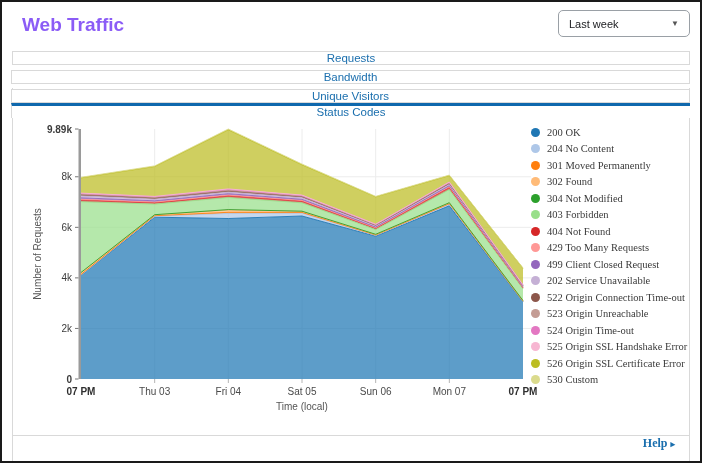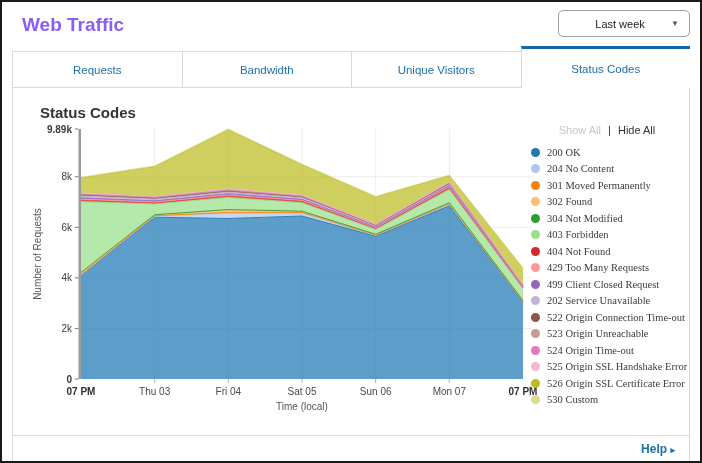--- a/index.html
+++ b/index.html
@@ -10,27 +10,27 @@
     width:702px; height:463px; border:2px solid #1a1a1a; background:#fff;
     position:relative; overflow:hidden;
   }
 
   
   .header { height:44px; position:relative; }
   .title { position:absolute; left:20px; top:12px; font-size:19px; font-weight:700; color:#8b5cf6; }
   .range-select {
     position:absolute; right:10px; top:8px; width:132px; height:27px;
     border:1px solid #9aa0a6; border-radius:5px; background:#fff;
-    display:flex; align-items:center; padding:0 10px; cursor:pointer;text-align:center;
+    display:flex; align-items:center; padding:0 10px; cursor:pointer;
   }
   .range-select .val { font-size:11px; color:#202124; flex:1; }
   .range-select .caret { font-size:8px; color:#555; }
 
   
-  .tabs { display:flex; height:42px; margin:0 10px; align-items:stretch; }
+  .tabs { display:flex; height:42px; margin:0 10px; align-items:stretch;flex-direction:column; }
   .tab {
     flex:1; display:flex; align-items:center; justify-content:center;
     background:#fff; color:#1b6fae; font-size:11.5px; cursor:pointer;
     border:1px solid #d9d9d9; margin-top:5px; margin-left:-1px;
   }
   .tab:first-child { margin-left:0; }
   .tab.active {
     margin-top:0; border-top:3px solid #0f68ad; border-bottom:none; border-right:none;
     position:relative; z-index:2;
   }
@@ -45,21 +45,21 @@
   .legend { position:absolute; right:6px; top:36px; width:152px; }
   .legend-controls { font-size:11px; text-align:center; margin-bottom:8px; white-space:nowrap; }
   .legend-controls .show-all { color:#c6c6c6; cursor:default; }
   .legend-controls .sep { color:#333; margin:0 4px; }
   .legend-controls .hide-all { color:#333; font-weight:500; cursor:pointer; }
   .legend-item { display:flex; align-items:center; height:16.5px; cursor:pointer;font-family:Liberation Serif, serif; }
   .legend-dot { width:9px; height:9px; border-radius:50%; flex:0 0 9px; margin-right:7px; }
   .legend-label { font-size:10.5px; color:#3a3a3a; white-space:nowrap; }
 
   
-  .footer { border-top:1px solid #d9d9d9; height:26px; display:flex; align-items:center; justify-content:flex-end; padding-right:14px; }
+  .footer { border-top:1px solid #d9d9d9; height:26px; display:flex; justify-content:flex-end; padding-right:14px;font-family:Liberation Serif, serif; }
   .help-link { color:#1b6fae; font-size:12px; font-weight:700; cursor:pointer; }
   .help-link .arrow { font-size:9px; }
 </style>
 </head>
 <body>
 
 <div class="frame">
 
   <div class="header">
     <div class="title">Web Traffic</div>
@@ -143,25 +143,20 @@
           <text x="123.66666666666667" y="277" text-anchor="middle" font-size="10px" fill="#4a4a4a" font-family="&quot;Liberation Sans&quot;, sans-serif">Thu 03</text>
           <text x="197.33333333333334" y="277" text-anchor="middle" font-size="10px" fill="#4a4a4a" font-family="&quot;Liberation Sans&quot;, sans-serif">Fri 04</text>
           <text x="271" y="277" text-anchor="middle" font-size="10px" fill="#4a4a4a" font-family="&quot;Liberation Sans&quot;, sans-serif">Sat 05</text>
           <text x="344.6666666666667" y="277" text-anchor="middle" font-size="10px" fill="#4a4a4a" font-family="&quot;Liberation Sans&quot;, sans-serif">Sun 06</text>
           <text x="418.3333333333333" y="277" text-anchor="middle" font-size="10px" fill="#4a4a4a" font-family="&quot;Liberation Sans&quot;, sans-serif">Mon 07</text>
           <text x="492" y="277" text-anchor="middle" font-size="10px" fill="#2f2f2f" font-family="&quot;Liberation Sans&quot;, sans-serif" font-weight="700">07 PM</text>
           <text x="271" y="292" text-anchor="middle" font-size="10px" fill="#555" font-family="&quot;Liberation Sans&quot;, sans-serif">Time (local)</text>
           <text x="10" y="136" text-anchor="middle" font-size="10px" fill="#555" font-family="&quot;Liberation Sans&quot;, sans-serif" transform="rotate(-90 10 136)">Number of Requests</text>
         </svg>
       <div class="legend">
-        <div class="legend-controls">
-          <span class="show-all">Show All</span>
-          <span class="sep">|</span>
-          <span class="hide-all">Hide All</span>
-        </div>
         <div id="legend-items">
             <div class="legend-item">
               <span class="legend-dot" style="background: rgb(31, 119, 180);"></span>
               <span class="legend-label">200 OK</span>
             </div>
             <div class="legend-item">
               <span class="legend-dot" style="background: rgb(174, 199, 232);"></span>
               <span class="legend-label">204 No Content</span>
             </div>
             <div class="legend-item">

